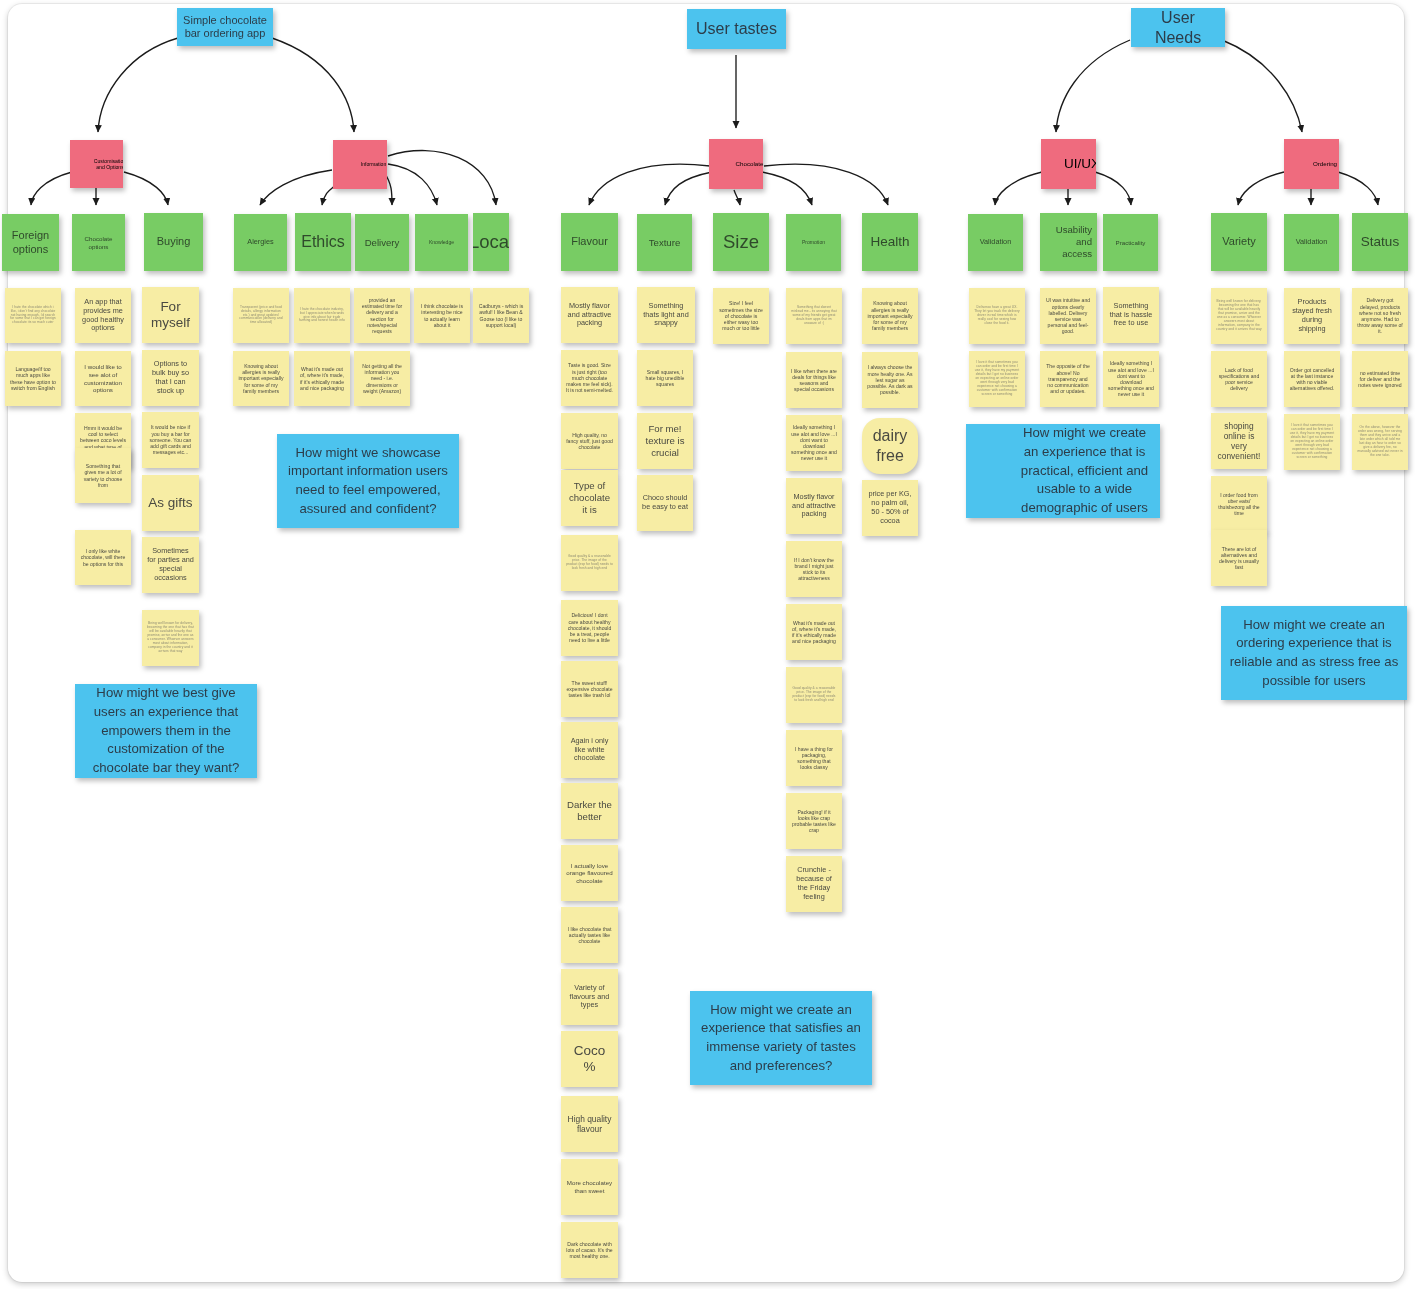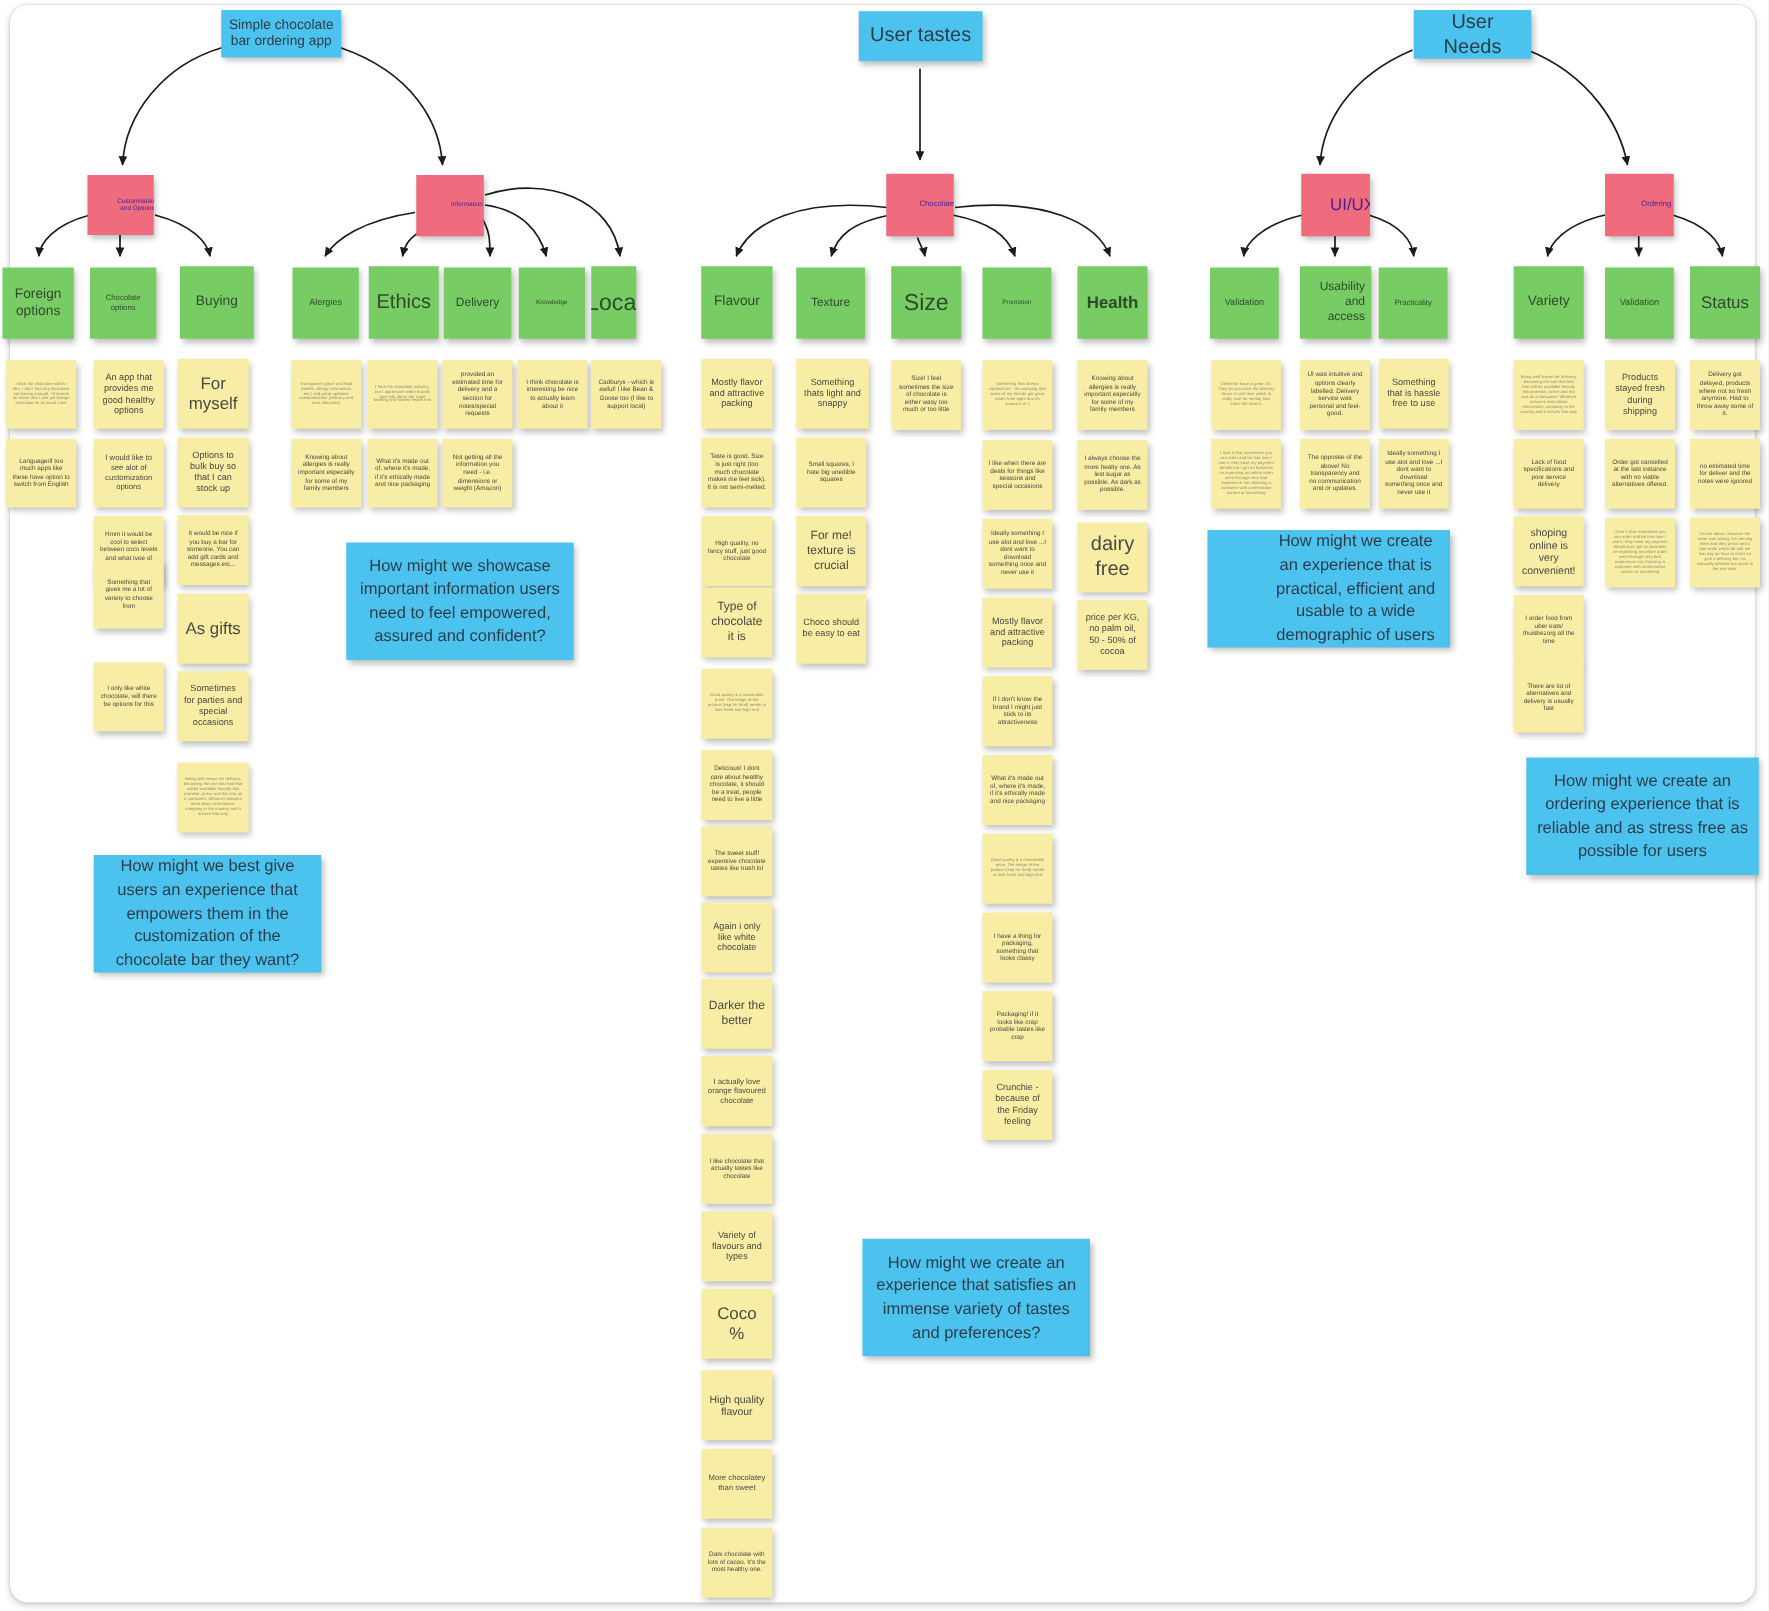--- a/index.html
+++ b/index.html
@@ -25,21 +25,21 @@
     box-sizing:border-box;
     display:flex;align-items:center;justify-content:center;
     text-align:center;
     color:#333840;
     line-height:1.22;
     padding:4px 5px;
     overflow:hidden;
     box-shadow:2px 3px 5px rgba(0,0,0,.26);
   }
   .blue{background:#4cc3ee;color:#2c3d4a;}
-  .pink{background:#ef6b7e;color:#4c1d95;padding-left:32px;}
+  .pink{background:#ef6b7e;color:#000000;padding-left:32px;}
   .green{background:#78cc64;color:#2f4a2b;}
   .yellow{background:#f7eda4;color:#4a4a42;}
   .yellow.tiny{color:#8b8872;}
 
   
   .s6{font-size:3.2px;letter-spacing:.1px;}
   .s7{font-size:5.1px;}
   .s8{font-size:6.2px;}
   .s9{font-size:7.3px;}
   .s10{font-size:8.4px;}
@@ -114,21 +114,21 @@
   <div class="note green s9" style="left:234px;top:214px;width:53px;height:57px;">Alergies</div>
   <div class="note green s16" style="left:295px;top:213px;width:56px;height:58px;">Ethics</div>
   <div class="note green s11" style="left:355px;top:214px;width:54px;height:57px;">Delivery</div>
   <div class="note green s7" style="left:415px;top:214px;width:53px;height:57px;">Knowledge</div>
   <div class="note green s18" style="left:473px;top:213px;width:36px;height:58px;">Local</div>
 
   <div class="note green s12" style="left:561px;top:213px;width:57px;height:58px;">Flavour</div>
   <div class="note green s11" style="left:637px;top:214px;width:55px;height:57px;">Texture</div>
   <div class="note green s18" style="left:713px;top:213px;width:56px;height:58px;">Size</div>
   <div class="note green s7" style="left:786px;top:214px;width:55px;height:57px;">Promotion</div>
-  <div class="note green s14" style="left:862px;top:213px;width:56px;height:58px;font-weight:bold;">Health</div>
+  <div class="note green s14" style="left:862px;top:213px;width:56px;height:58px;">Health</div>
 
   <div class="note green s9" style="left:968px;top:214px;width:55px;height:57px;">Validation</div>
   <div class="note green s11" style="left:1040px;top:213px;width:57px;height:58px;text-align:right;">Usability and access</div>
   <div class="note green s8" style="left:1103px;top:214px;width:55px;height:57px;">Practicality</div>
 
   <div class="note green s12" style="left:1211px;top:213px;width:56px;height:58px;">Variety</div>
   <div class="note green s9" style="left:1284px;top:214px;width:55px;height:57px;">Validation</div>
   <div class="note green s14" style="left:1352px;top:213px;width:56px;height:58px;">Status</div>
 
   <div class="note yellow tiny s6" style="left:5px;top:288px;width:56px;height:55px;">I hate the chocolate which i like, i don't find any chocolate not having enough, i'd search for some that I can get foreign chocolate its so much cuter</div>
@@ -190,21 +190,21 @@
   <div class="note yellow s9" style="left:786px;top:478px;width:56px;height:56px;">Mostly flavor and attractive packing</div>
   <div class="note yellow s7" style="left:786px;top:541px;width:56px;height:56px;">If I don't know the brand I might just stick to its attractiveness</div>
   <div class="note yellow s7" style="left:786px;top:604px;width:56px;height:56px;">What it's made out of, where it's made, if it's ethically made and nice packaging</div>
   <div class="note yellow tiny s6" style="left:786px;top:667px;width:56px;height:56px;">Good quality &amp; a reasonable price. The image of the product (esp for food) needs to look fresh and high end</div>
   <div class="note yellow s7" style="left:786px;top:730px;width:56px;height:56px;">I have a thing for packaging, something that looks classy</div>
   <div class="note yellow s7" style="left:786px;top:793px;width:56px;height:56px;">Packaging! if it looks like crap probable tastes like crap</div>
   <div class="note yellow s9" style="left:786px;top:856px;width:56px;height:56px;">Crunchie - because of the Friday feeling</div>
 
   <div class="note yellow s7" style="left:862px;top:288px;width:56px;height:56px;">Knowing about allergies is really important especially for some of my family members</div>
   <div class="note yellow s7" style="left:862px;top:352px;width:56px;height:56px;">I always choose the more healty one. As lest sugar as possible. As dark as possible.</div>
-  <div class="note yellow s16" style="left:862px;top:418px;width:56px;height:56px;">dairy free</div>
+  <div class="note yellow s16" style="left:862px;top:418px;width:56px;height:56px;border-radius:18px;">dairy free</div>
   <div class="note yellow s9" style="left:862px;top:480px;width:56px;height:56px;">price per KG, no palm oil, 50 - 50% of cocoa</div>
 
   <div class="note yellow tiny s6" style="left:969px;top:288px;width:56px;height:56px;">Deliveroo have a great UX. They let you track the delivery driver in real time which is really cool for seeing how close the food it.</div>
   <div class="note yellow tiny s6" style="left:969px;top:351px;width:56px;height:56px;">I love it that sometimes you can order and be first time I use it, they have my payment details but I get no business on expecting an online order went through very bad experience not choosing a customer with confirmation screen or something</div>
 
   <div class="note yellow s7" style="left:1040px;top:288px;width:56px;height:56px;">UI was intuitive and options clearly labelled. Delivery service was personal and feel-good.</div>
   <div class="note yellow s7" style="left:1040px;top:351px;width:56px;height:56px;">The opposite of the above! No transparency and no communication and or updates.</div>
 
   <div class="note yellow s9" style="left:1103px;top:287px;width:56px;height:56px;">Something that is hassle free to use</div>
   <div class="note yellow s7" style="left:1103px;top:351px;width:56px;height:56px;">Ideally something I use alot and love ...I dont want to download something once and never use it</div>

